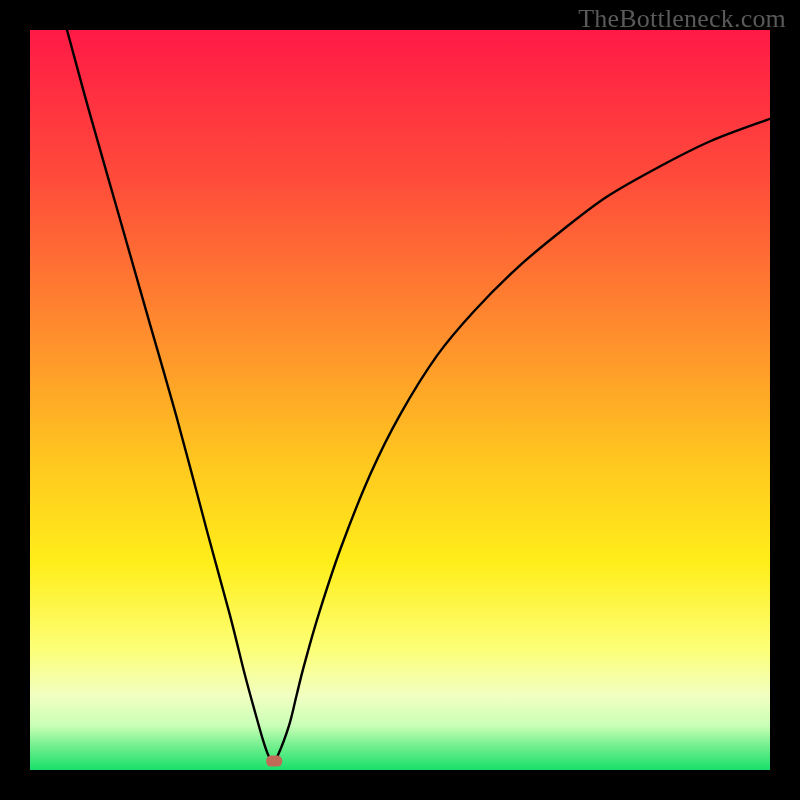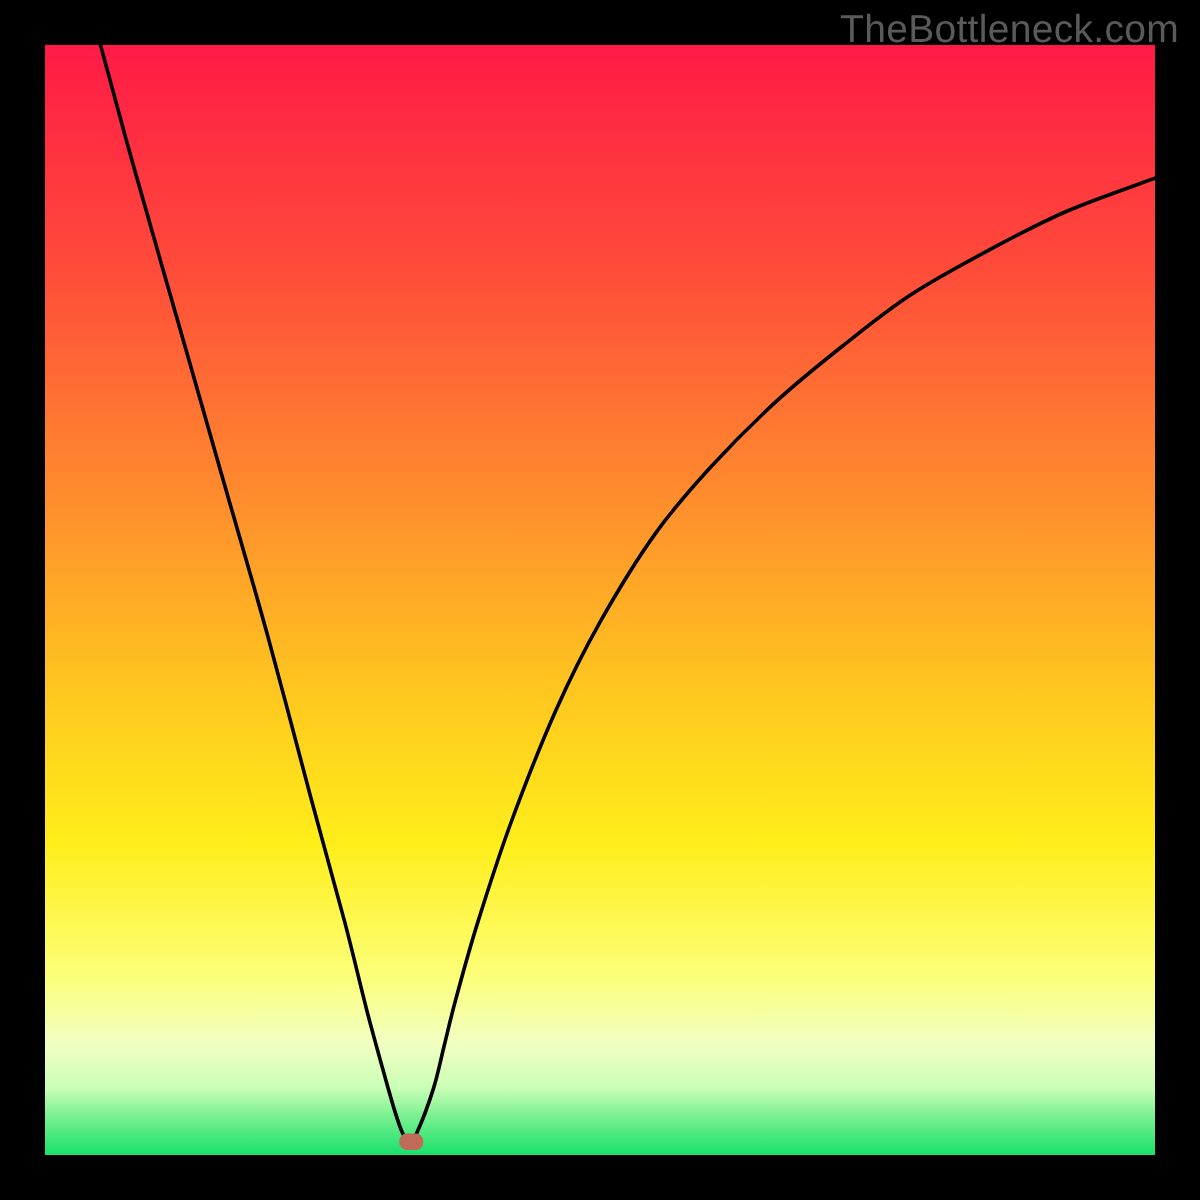--- a/index.html
+++ b/index.html
@@ -19,20 +19,21 @@
   }
   .watermark {
     position: absolute;
     top: 4px;
     right: 14px;
     color: #5a5a5a;
     font-size: 26px;
     font-weight: 500;
     letter-spacing: 0.2px;
     user-select: none;
+    font-family: Liberation Serif, serif;
   }
   .plot {
     position: absolute;
     left: 30px;
     top: 30px;
     width: 740px;
     height: 740px;
     
   }
   svg {

